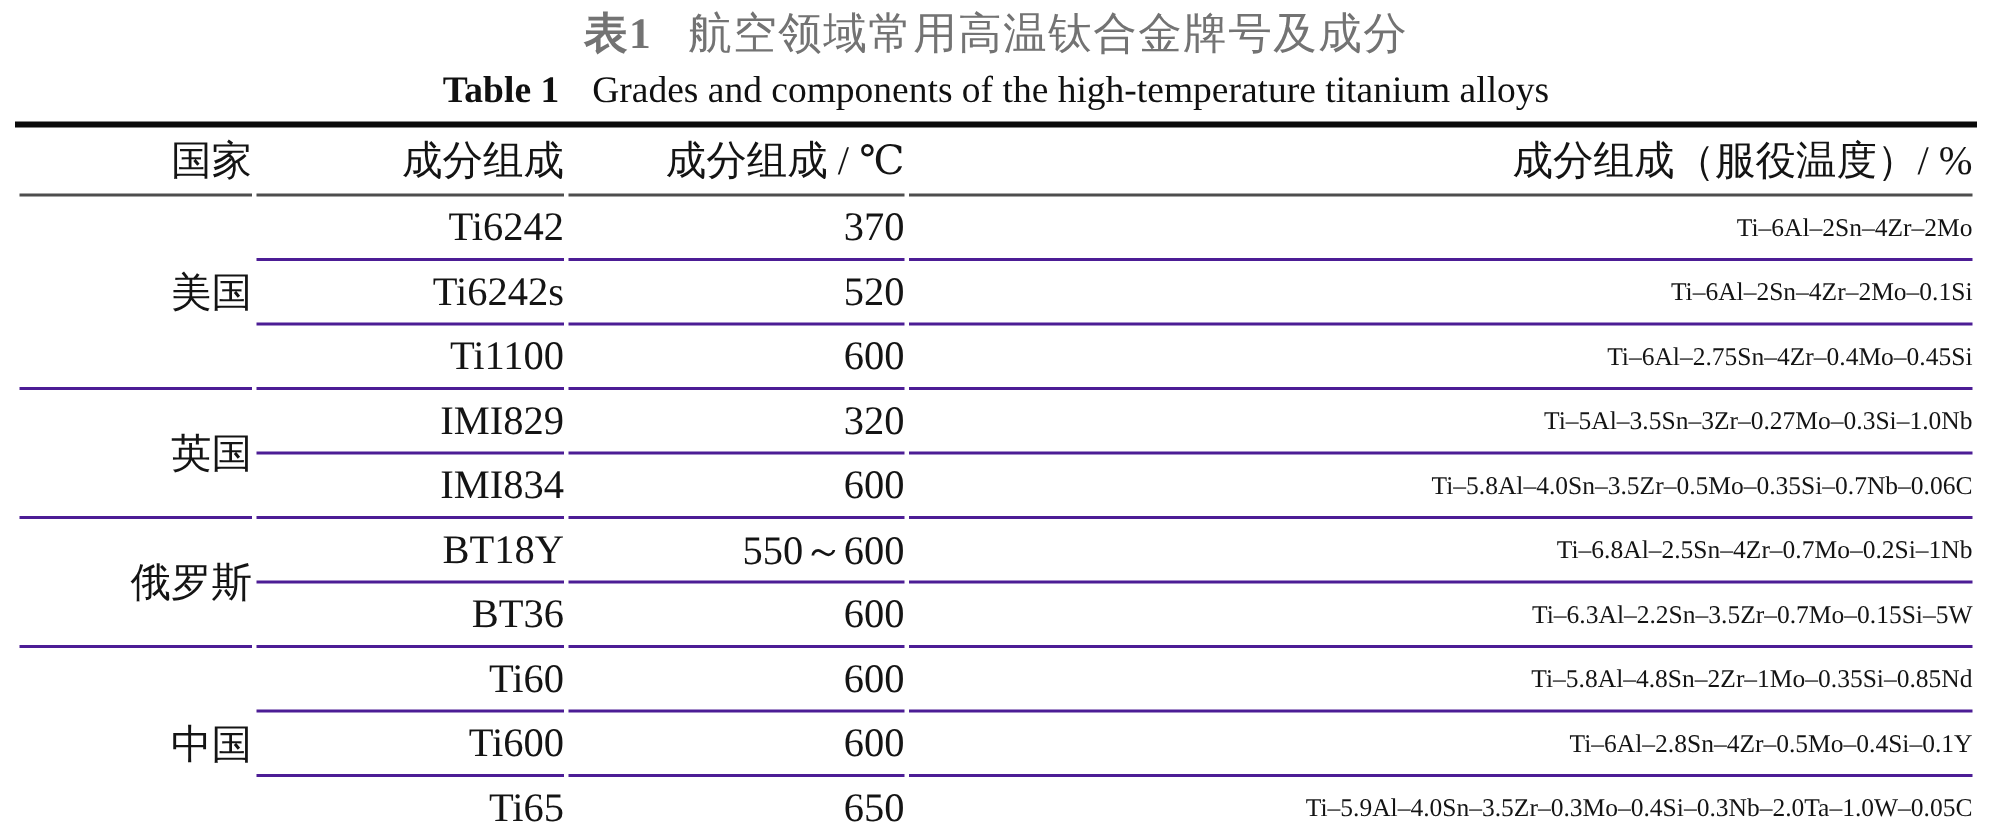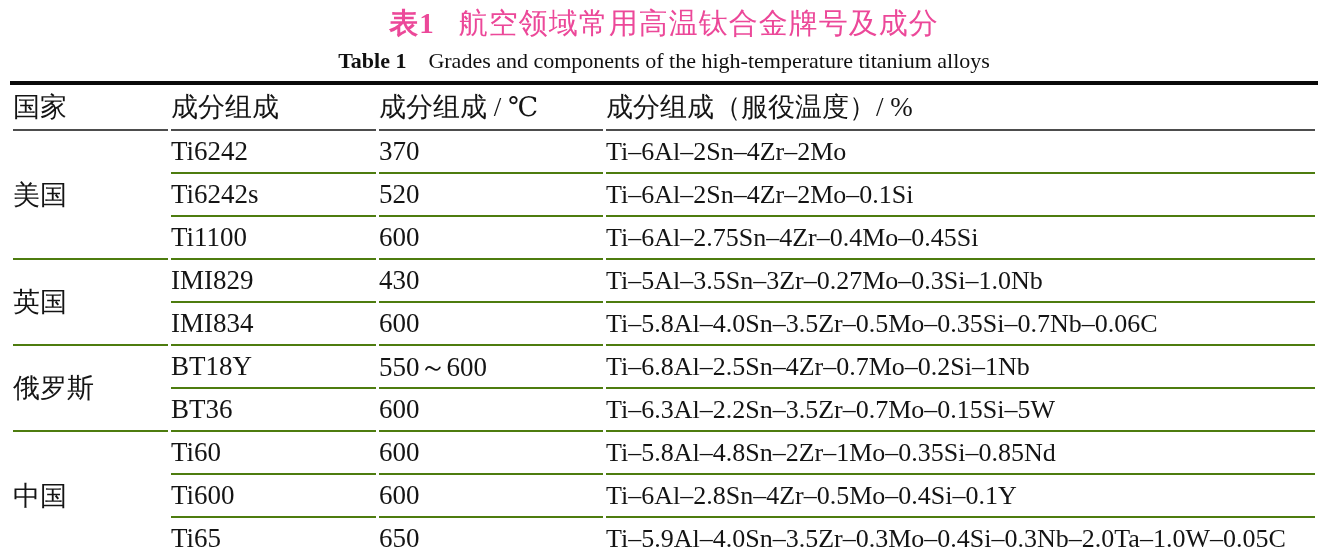--- a/index.html
+++ b/index.html
@@ -14,31 +14,31 @@
     background: #ffffff;
     color: #141414;
     font-family: "Liberation Serif", "DejaVu Serif", serif;
     overflow: hidden;
   }
   .title-cn {
     padding-top: 5px;
     text-align: center;
     font-size: 29px;
     line-height: 36px;
-    color: #ec4899;
+    color: #737373;
     letter-spacing: 1px;
   }
   .title-cn .cap-label {
     font-weight: bold;
     margin-right: 24px;
   }
   .title-en {
     margin-top: 4px;
     text-align: center;
-    font-size: 22px;
+    font-size: 25px;
     line-height: 32px;
     color: #101010;
   }
   .title-en .cap-label {
     font-weight: bold;
     margin-right: 22px;
   }
   table.alloys {
     margin: 4px 10px 0 10px;
     width: 1308px;
@@ -48,35 +48,35 @@
     border-top: 4px solid #0a0a0a;
     border-bottom: 4px solid #0a0a0a;
     font-size: 27px;
   }
   col.c-country   { width: 155px; }
   col.c-grade     { width: 205px; }
   col.c-temp      { width: 224px; }
   col.c-comp      { width: 709px; }
   th, td {
     padding: 0;
-    text-align: left;
+    text-align: right;
     vertical-align: middle;
     font-weight: normal;
     white-space: nowrap;
     overflow: visible;
     margin-top: 40px;
   }
   thead th {
     height: 44px;
     border-bottom: 2px solid #4d4d4d;
     font-size: 27px;
   }
   tbody td { height: 41px; }
-  td.rule-bottom { border-bottom: 2px solid #4d7c0f; }
-  td.comp-cell { font-size: 26px; }
+  td.rule-bottom { border-bottom: 2px solid #4c1d95; }
+  td.comp-cell { font-size: 17px; }
 </style>
 </head>
 <body>
 
 <div class="page">
 
   <div class="title-cn">
     <span class="cap-label">表1</span><span>航空领域常用高温钛合金牌号及成分</span>
   </div>
 
@@ -112,21 +112,21 @@
           <td class="comp-cell rule-bottom">Ti–6Al–2Sn–4Zr–2Mo–0.1Si</td>
         </tr>
         <tr>
           <td class="rule-bottom">Ti1100</td>
           <td class="rule-bottom">600</td>
           <td class="comp-cell rule-bottom">Ti–6Al–2.75Sn–4Zr–0.4Mo–0.45Si</td>
         </tr>
         <tr>
           <td rowspan="2" class="rule-bottom">英国</td>
           <td class="rule-bottom">IMI829</td>
-          <td class="rule-bottom">430</td>
+          <td class="rule-bottom">320</td>
           <td class="comp-cell rule-bottom">Ti–5Al–3.5Sn–3Zr–0.27Mo–0.3Si–1.0Nb</td>
         </tr>
         <tr>
           <td class="rule-bottom">IMI834</td>
           <td class="rule-bottom">600</td>
           <td class="comp-cell rule-bottom">Ti–5.8Al–4.0Sn–3.5Zr–0.5Mo–0.35Si–0.7Nb–0.06C</td>
         </tr>
         <tr>
           <td rowspan="2" class="rule-bottom">俄罗斯</td>
           <td class="rule-bottom">BT18Y</td>

